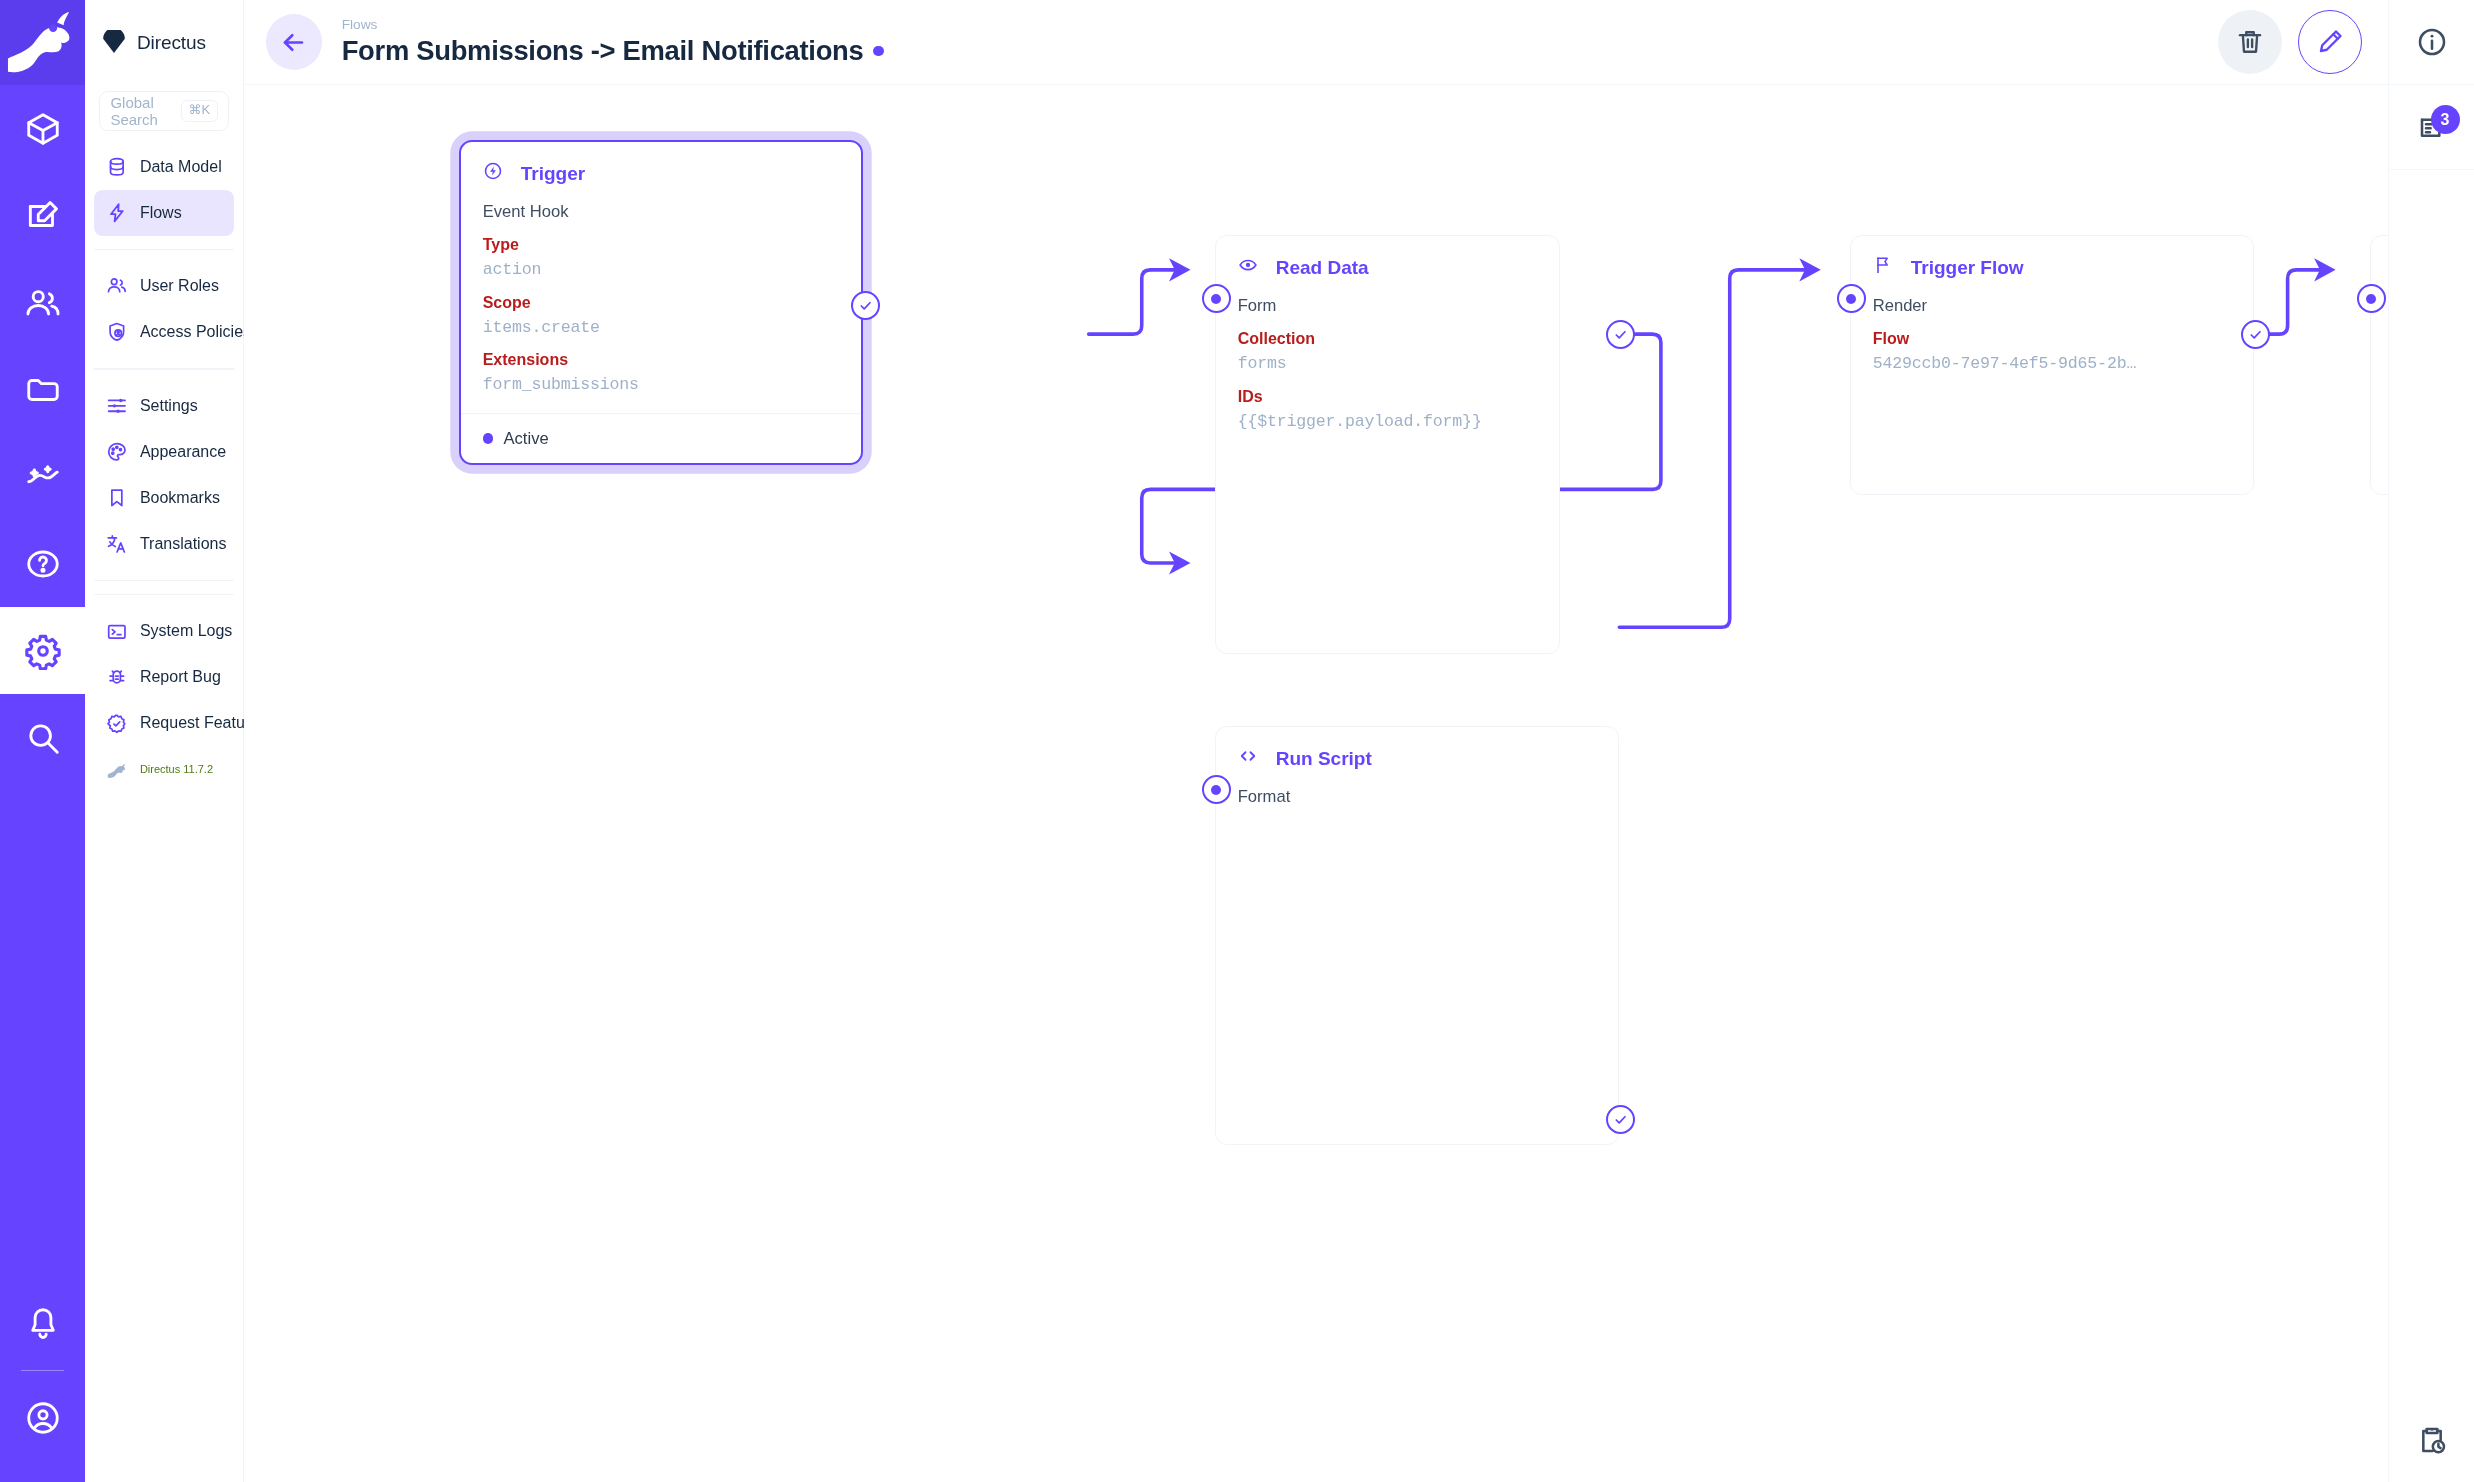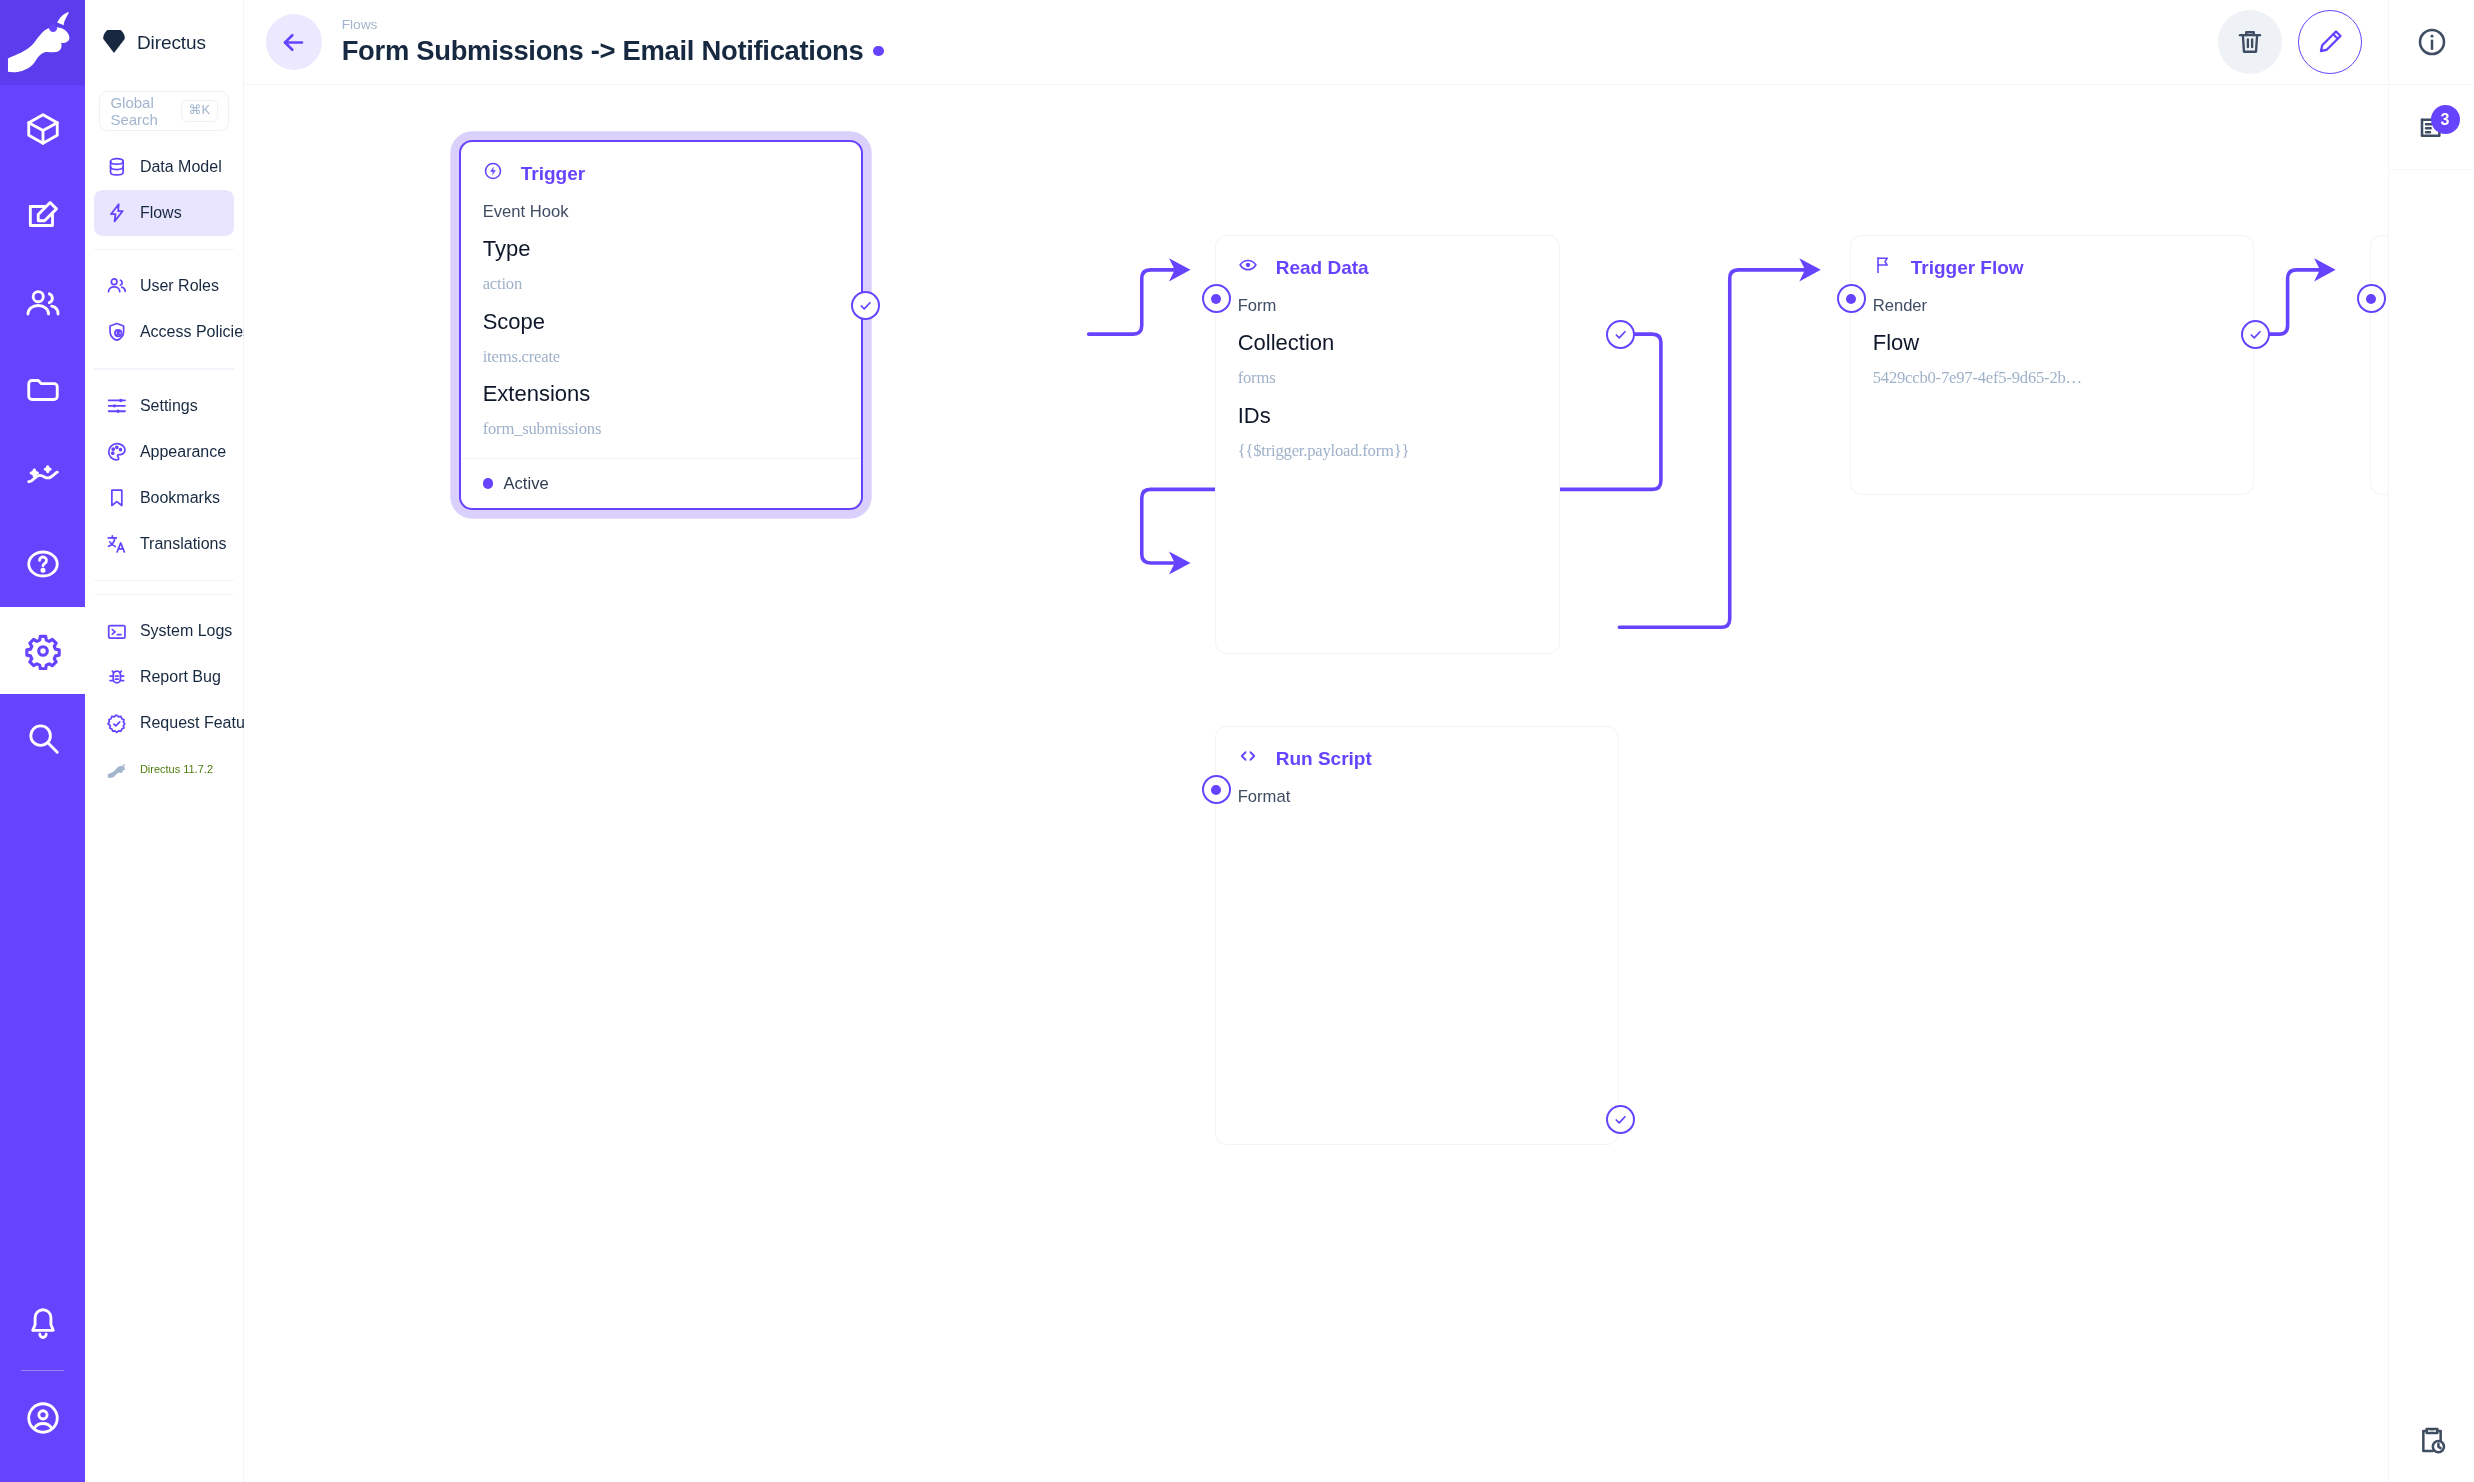--- a/index.html
+++ b/index.html
@@ -112,22 +112,22 @@
     border-radius: 11.6px; width: 404px;
   }
   .node.selected {
     border: 2.9px solid #6644ff; box-shadow: 0 0 0 8.7px #d9d1fb; border-radius: 13px;
   }
   .node-body { padding: 19px 21.7px 0 21.7px; }
   .node-title { display: flex; align-items: center; gap: 18px; color: #6644ff; font-size: 19px; font-weight: 700; }
   .node-title svg { width: 20px; height: 20px; }
   .node-sub { font-size: 16.6px; color: #3f4d62; margin-top: 16px; }
   .kv { margin-top: 14.4px; }
-  .kv .k { font-size: 22px; font-weight: 400; color: #0f172a; }
-  .kv .v { font-size: 16.6px; color: #9fb1c9; font-family: Liberation Serif, serif; margin-top: 12px; letter-spacing:-0.2px;}
+  .kv .k { font-size: 16px; font-weight: 700; color: #b91c1c; }
+  .kv .v { font-size: 16.6px; color: #9fb1c9; font-family: Liberation Mono, monospace; margin-top: 6px; letter-spacing:-0.2px;}
   .node-footer {
     border-top: 1.4px solid #f0f4f9; margin-top: 19px;
     padding: 14.4px 21.7px; display: flex; align-items: center; gap: 10px;
   }
   .node-footer .dot { width: 10.8px; height: 10.8px; border-radius: 50%; background: #6644ff; }
   .node-footer .lbl { font-size: 16.6px; color: #2e3b50; }
 
   .port {
     position: absolute; width: 29px; height: 29px; border-radius: 50%;
     background: #fff; border: 2.2px solid #6644ff;

